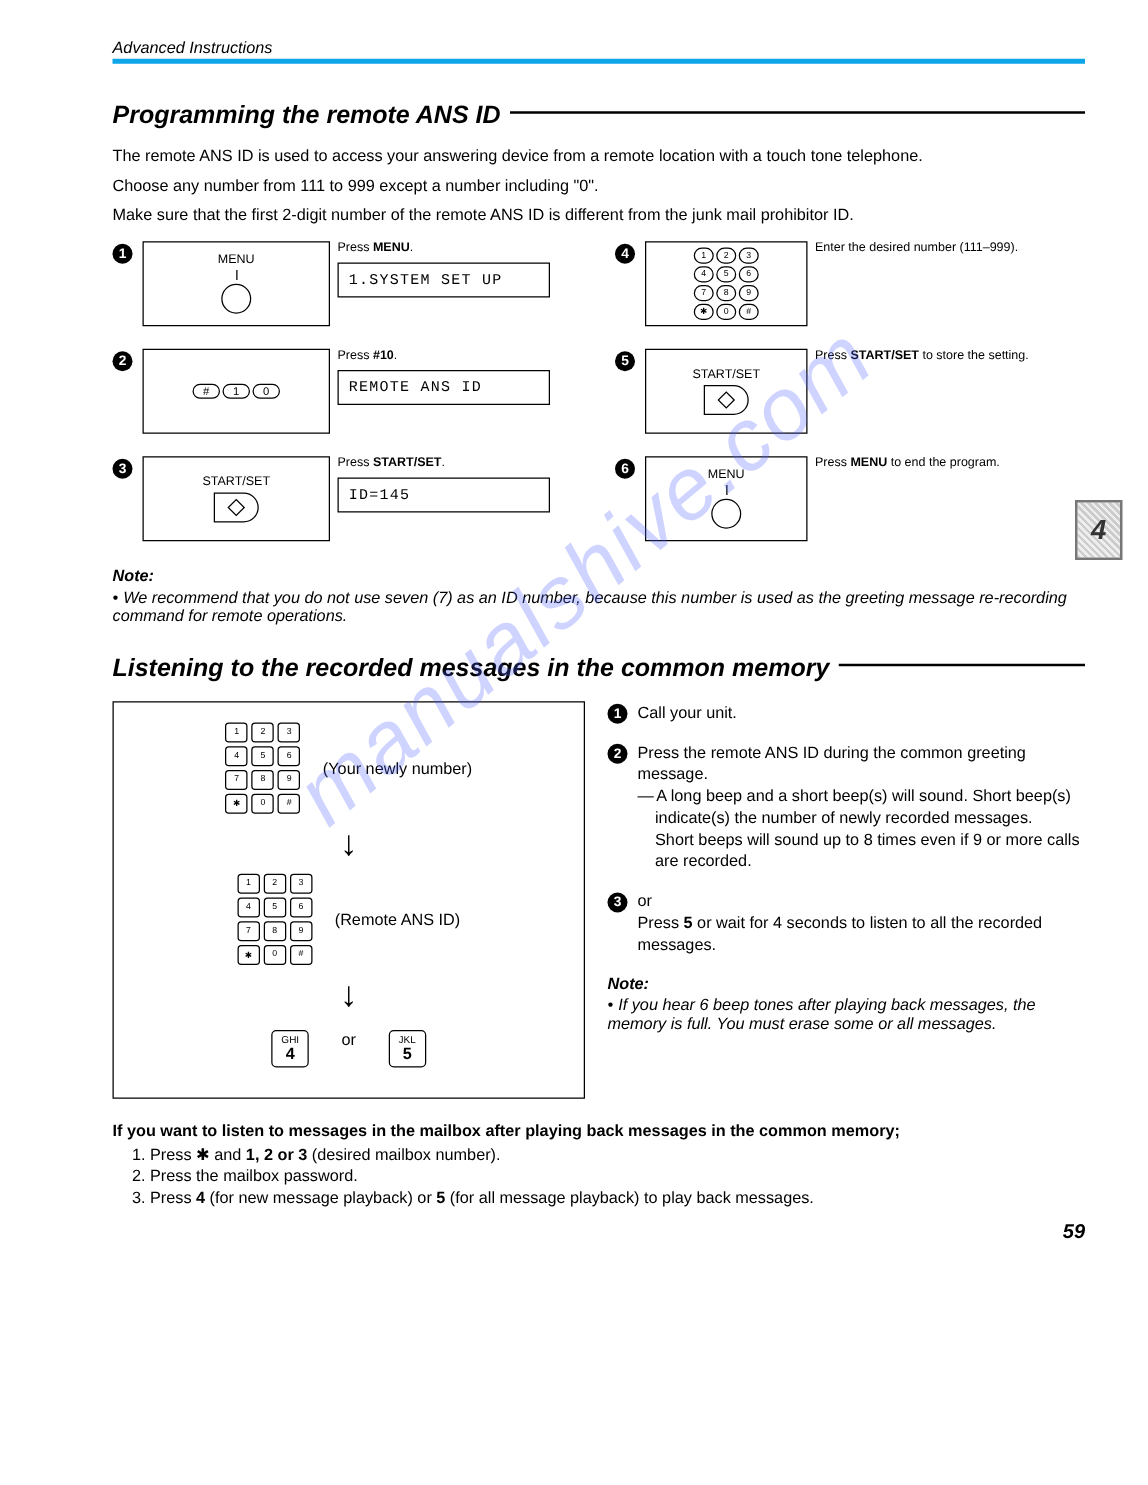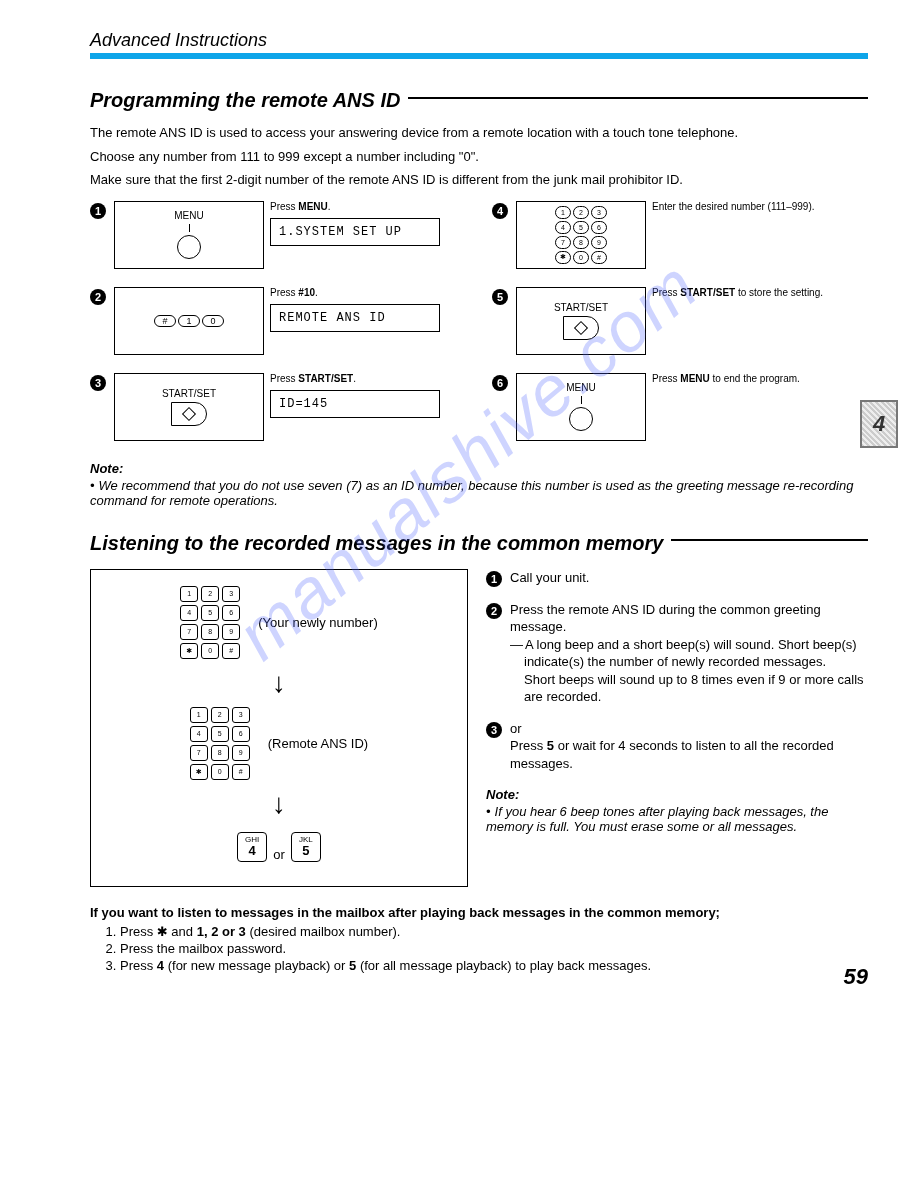--- a/index.html
+++ b/index.html
@@ -8,22 +8,22 @@
     color: #000;
     background: #fff;
     margin: 0;
     padding: 30px 50px 30px 90px;
     width: 918px;
     box-sizing: border-box;
     position: relative;
   }
   .header-line {
     font-style: italic;
-    font-size: 18px;
-    border-bottom: 6px solid #0ea5e9;
+    font-size: 13px;
+    border-bottom: 4px solid #0ea5e9;
     padding-bottom: 2px;
     margin-bottom: 30px;
   }
   h2.section-title {
     font-style: italic;
     font-weight: bold;
     font-size: 20px;
     margin: 24px 0 12px 0;
     display: flex;
     align-items: center;
@@ -117,34 +117,34 @@
   .diagram-label { font-size: 13px; }
   .arrow-down {
     font-size: 28px; font-weight: bold; margin: 8px 0;
   }
   .big-key {
     border: 1.5px solid #000; border-radius: 4px; width: 28px; height: 28px;
     display:flex; flex-direction:column; align-items:center; justify-content:center;
     font-size: 8px; line-height:1;
   }
   .big-key .n { font-size: 13px; font-weight: bold; }
-  .or-row { display:flex; align-items:flex-end; gap: 6px; margin-top: 4px;}
+  .or-row { display:flex; align-items:flex-start; gap: 26px; margin-top: 4px;}
   .rhs-list { flex:1; }
   .rhs-item { display:flex; gap:8px; margin-bottom: 14px; }
   .rhs-item .body { flex:1; line-height:1.35; }
   .rhs-item .body .sub { margin-left: 14px; text-indent: -14px; }
   .rhs-item .body .sub::before { content:"—"; margin-right:2px; }
   .rhs-item .body .indent { margin-left: 14px; }
   .mailbox { margin-top: 18px; }
   .mailbox-title { font-weight: bold; margin-bottom: 4px; }
   .mailbox ol { margin: 4px 0 0 0; padding-left: 20px; }
   .mailbox li { margin: 2px 10px; }
   .page-num {
-    position: absolute; right: 50px; bottom: 15px;
-    font-style: italic; font-weight: bold; font-size: 22px;
+    position: absolute; right: 50px; bottom: 2px;
+    font-style: italic; font-weight: bold; font-size: 16px;
   }
   .side-badge {
     position: absolute; right: 20px; top: 400px;
     width: 34px; height: 44px; border: 2px solid #777;
     background: repeating-linear-gradient(45deg,#ccc,#ccc 2px,#eee 2px,#eee 4px);
     display:flex; align-items:center; justify-content:center;
     font-style: italic; font-weight: bold; font-size: 22px; color:#333;
   }
   .watermark {
     position: absolute;

